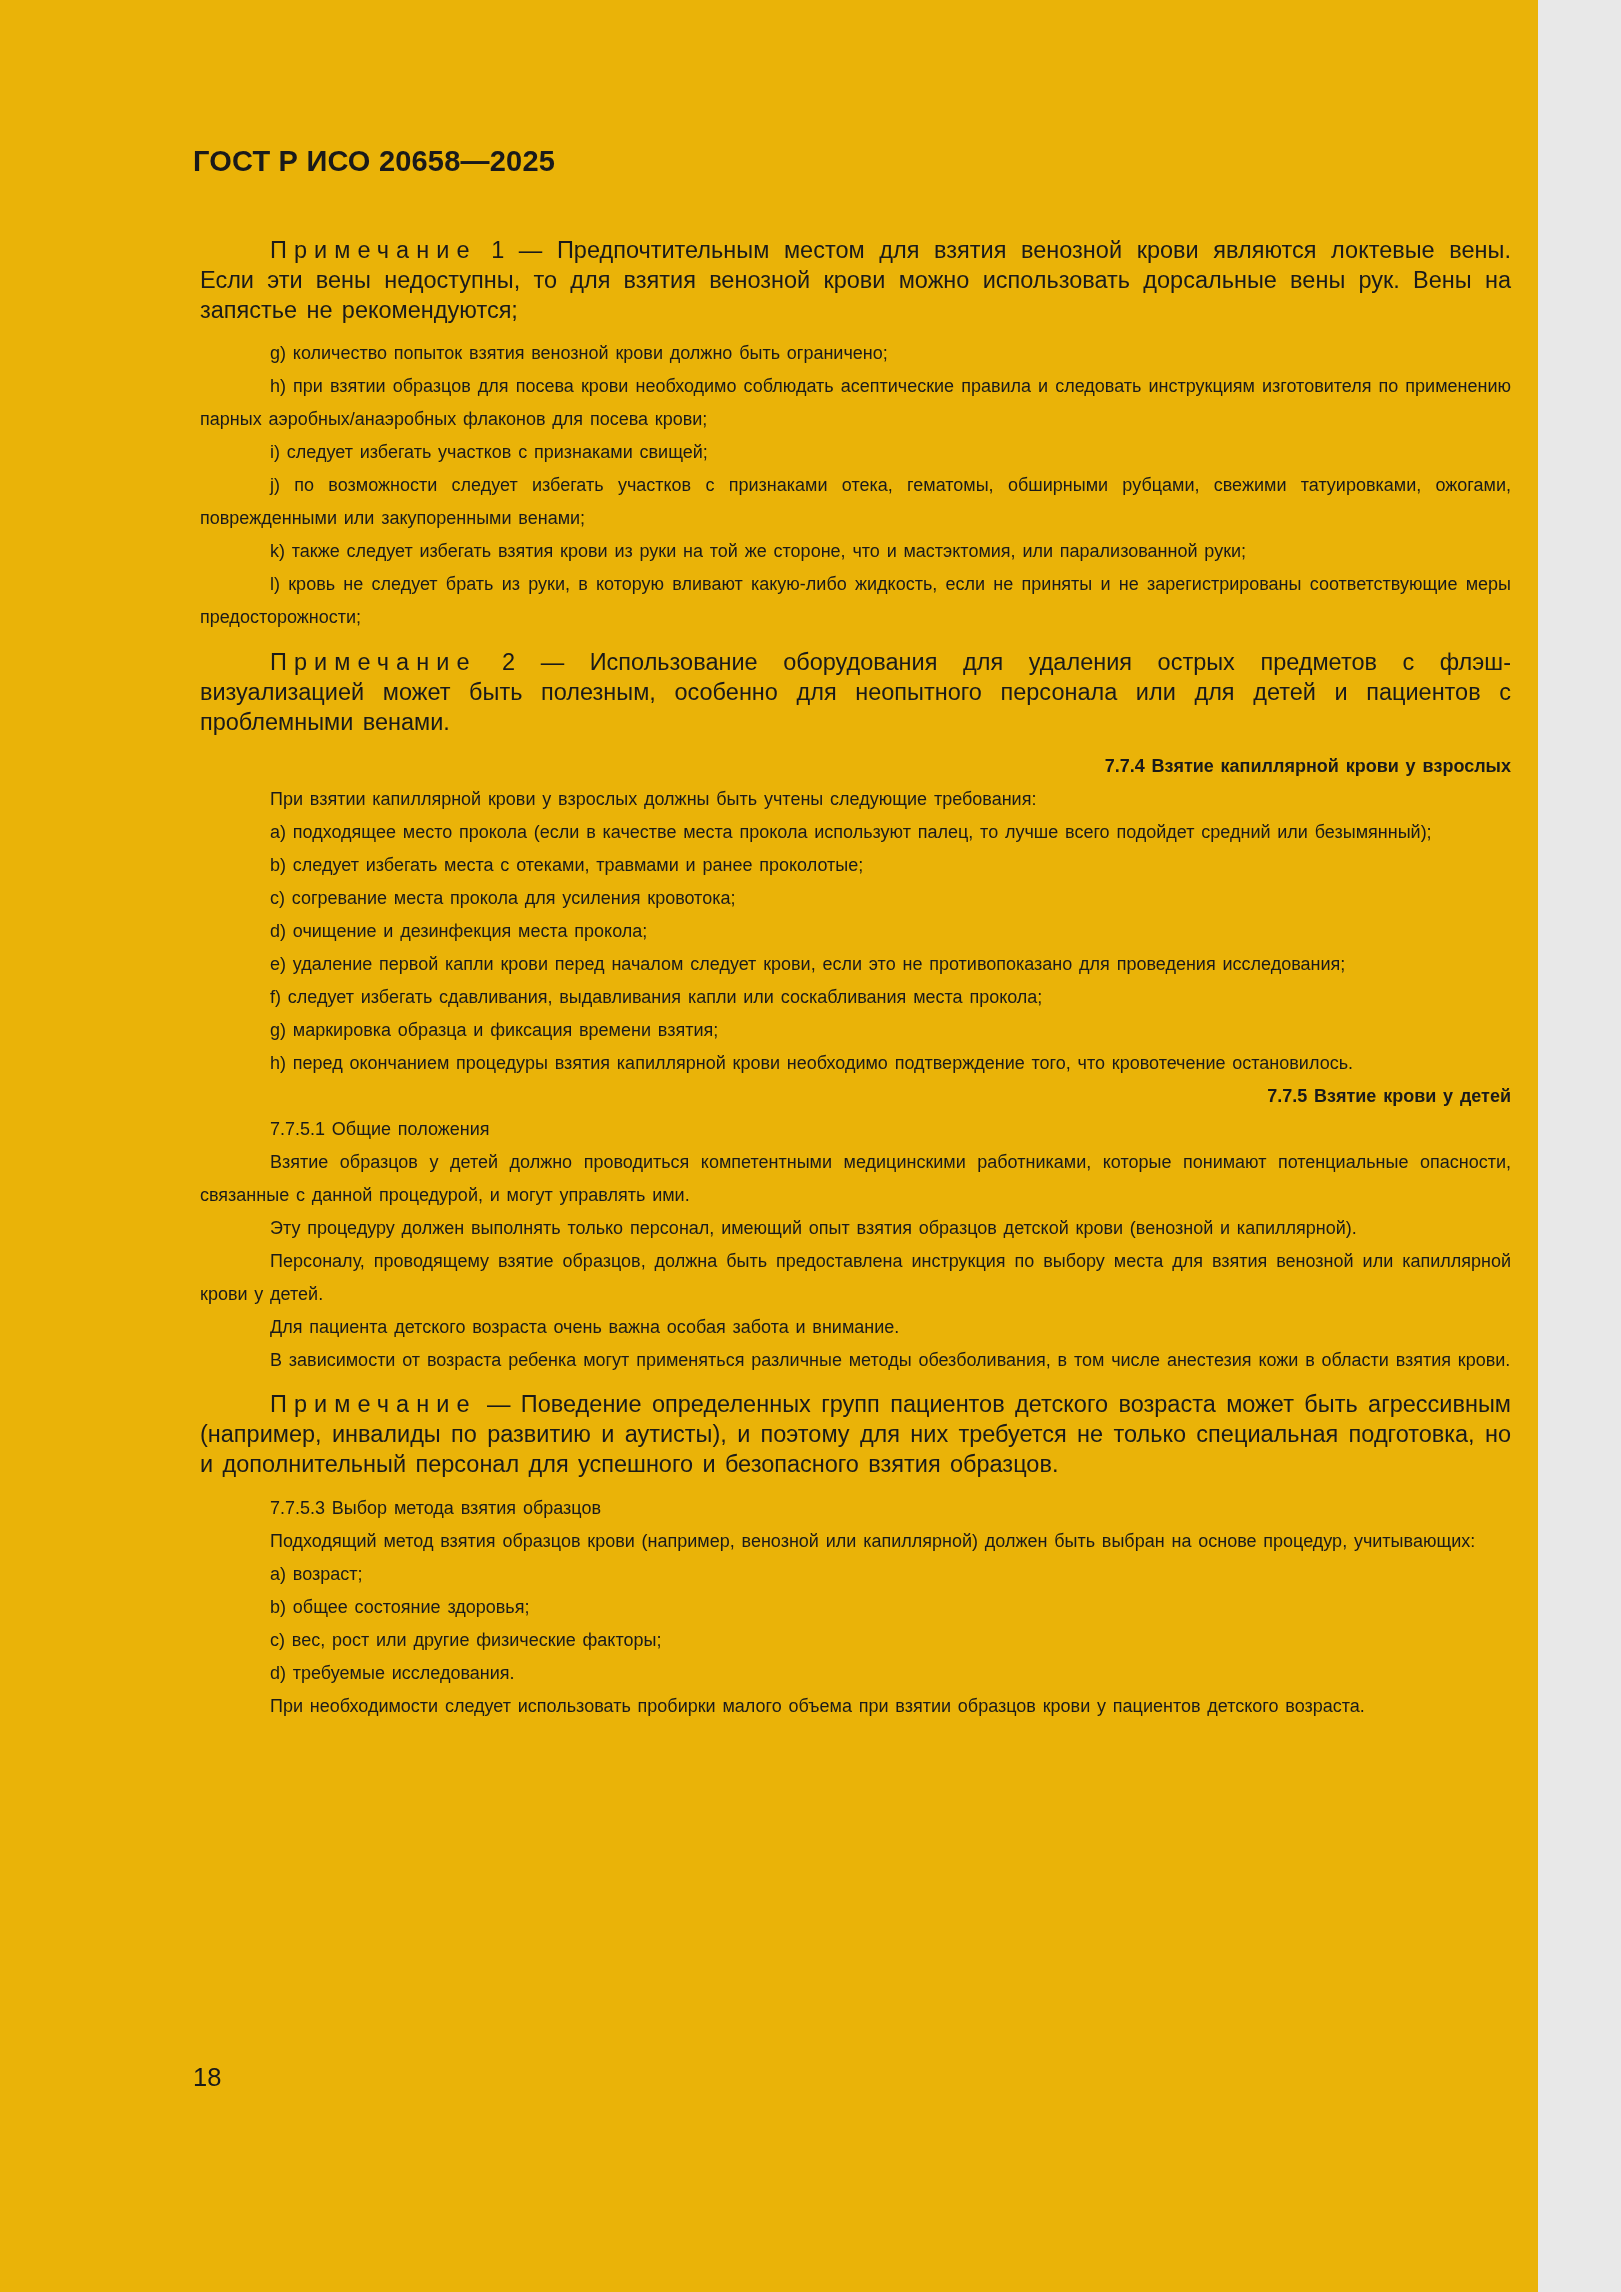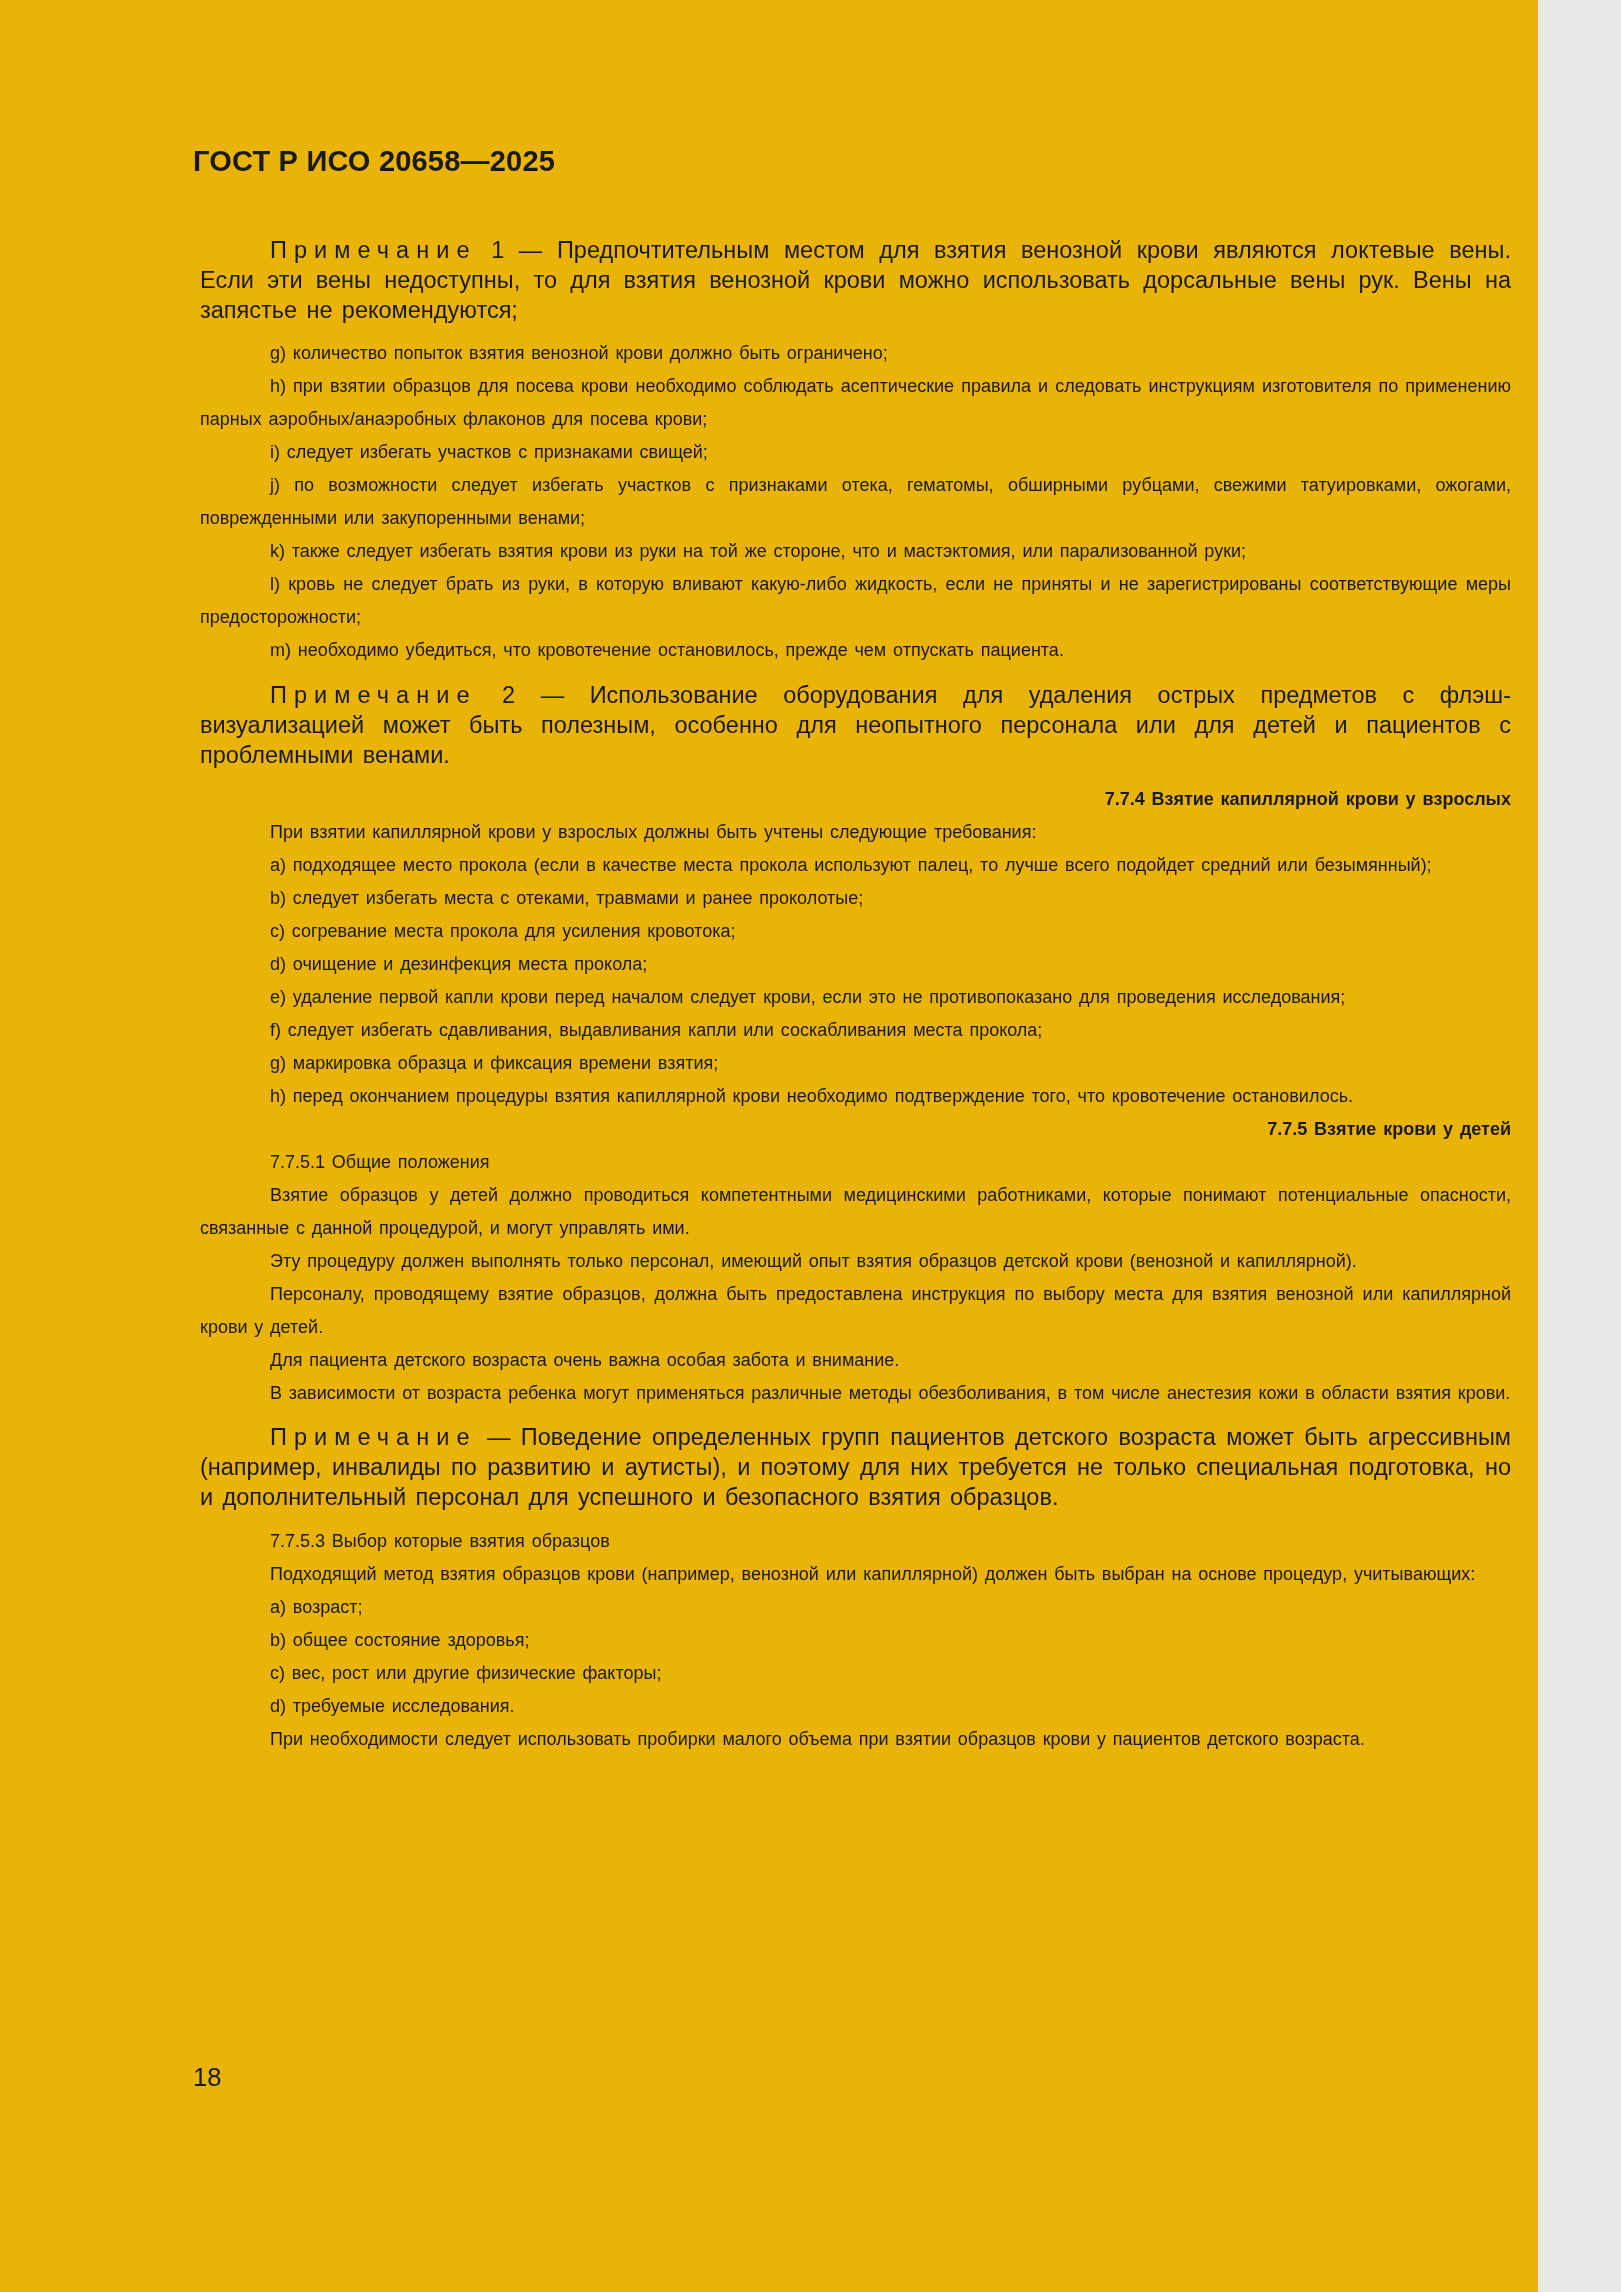--- a/index.html
+++ b/index.html
@@ -72,41 +72,40 @@
   <div class="running-header">ГОСТ Р ИСО 20658—2025</div>
 
   <div class="content">
       <div class="para note"><span class="note-label">Примечание</span> 1 — Предпочтительным местом для взятия венозной крови являются локтевые вены. Если эти вены недоступны, то для взятия венозной крови можно использовать дорсальные вены рук. Вены на запястье не рекомендуются;</div>
       <div class="para body">g) количество попыток взятия венозной крови должно быть ограничено;</div>
       <div class="para body">h) при взятии образцов для посева крови необходимо соблюдать асептические правила и следовать инструкциям изготовителя по применению парных аэробных/анаэробных флаконов для посева крови;</div>
       <div class="para body">i) следует избегать участков с признаками свищей;</div>
       <div class="para body">j) по возможности следует избегать участков с признаками отека, гематомы, обширными рубцами, свежими татуировками, ожогами, поврежденными или закупоренными венами;</div>
       <div class="para body">k) также следует избегать взятия крови из руки на той же стороне, что и мастэктомия, или парализованной руки;</div>
       <div class="para body">l) кровь не следует брать из руки, в которую вливают какую-либо жидкость, если не приняты и не зарегистрированы соответствующие меры предосторожности;</div>
-      <div class="para body">m) необходимо убедиться, что кровотечение остановилось, прежде чем отпускать пациента.</div>
       <div class="para note"><span class="note-label">Примечание</span> 2 — Использование оборудования для удаления острых предметов с флэш-визуализацией может быть полезным, особенно для неопытного персонала или для детей и пациентов с проблемными венами.</div>
       <div class="para heading-bold">7.7.4 Взятие капиллярной крови у взрослых</div>
       <div class="para body">При взятии капиллярной крови у взрослых должны быть учтены следующие требования:</div>
       <div class="para body">a) подходящее место прокола (если в качестве места прокола используют палец, то лучше всего подойдет средний или безымянный);</div>
       <div class="para body">b) следует избегать места с отеками, травмами и ранее проколотые;</div>
       <div class="para body">c) согревание места прокола для усиления кровотока;</div>
       <div class="para body">d) очищение и дезинфекция места прокола;</div>
       <div class="para body">e) удаление первой капли крови перед началом следует крови, если это не противопоказано для проведения исследования;</div>
       <div class="para body">f) следует избегать сдавливания, выдавливания капли или соскабливания места прокола;</div>
       <div class="para body">g) маркировка образца и фиксация времени взятия;</div>
       <div class="para body">h) перед окончанием процедуры взятия капиллярной крови необходимо подтверждение того, что кровотечение остановилось.</div>
       <div class="para heading-bold">7.7.5 Взятие крови у детей</div>
       <div class="para heading">7.7.5.1 Общие положения</div>
       <div class="para body">Взятие образцов у детей должно проводиться компетентными медицинскими работниками, которые понимают потенциальные опасности, связанные с данной процедурой, и могут управлять ими.</div>
       <div class="para body">Эту процедуру должен выполнять только персонал, имеющий опыт взятия образцов детской крови (венозной и капиллярной).</div>
       <div class="para body">Персоналу, проводящему взятие образцов, должна быть предоставлена инструкция по выбору места для взятия венозной или капиллярной крови у детей.</div>
       <div class="para body">Для пациента детского возраста очень важна особая забота и внимание.</div>
       <div class="para body">В зависимости от возраста ребенка могут применяться различные методы обезболивания, в том числе анестезия кожи в области взятия крови.</div>
       <div class="para note"><span class="note-label">Примечание</span> — Поведение определенных групп пациентов детского возраста может быть агрессивным (например, инвалиды по развитию и аутисты), и поэтому для них требуется не только специальная подготовка, но и дополнительный персонал для успешного и безопасного взятия образцов.</div>
-      <div class="para heading">7.7.5.3 Выбор которые взятия образцов</div>
+      <div class="para heading">7.7.5.3 Выбор метода взятия образцов</div>
       <div class="para body">Подходящий метод взятия образцов крови (например, венозной или капиллярной) должен быть выбран на основе процедур, учитывающих:</div>
       <div class="para body">a) возраст;</div>
       <div class="para body">b) общее состояние здоровья;</div>
       <div class="para body">c) вес, рост или другие физические факторы;</div>
       <div class="para body">d) требуемые исследования.</div>
       <div class="para body">При необходимости следует использовать пробирки малого объема при взятии образцов крови у пациентов детского возраста.</div>
     </div>
 
   <div class="page-number">18</div>
 </div>

